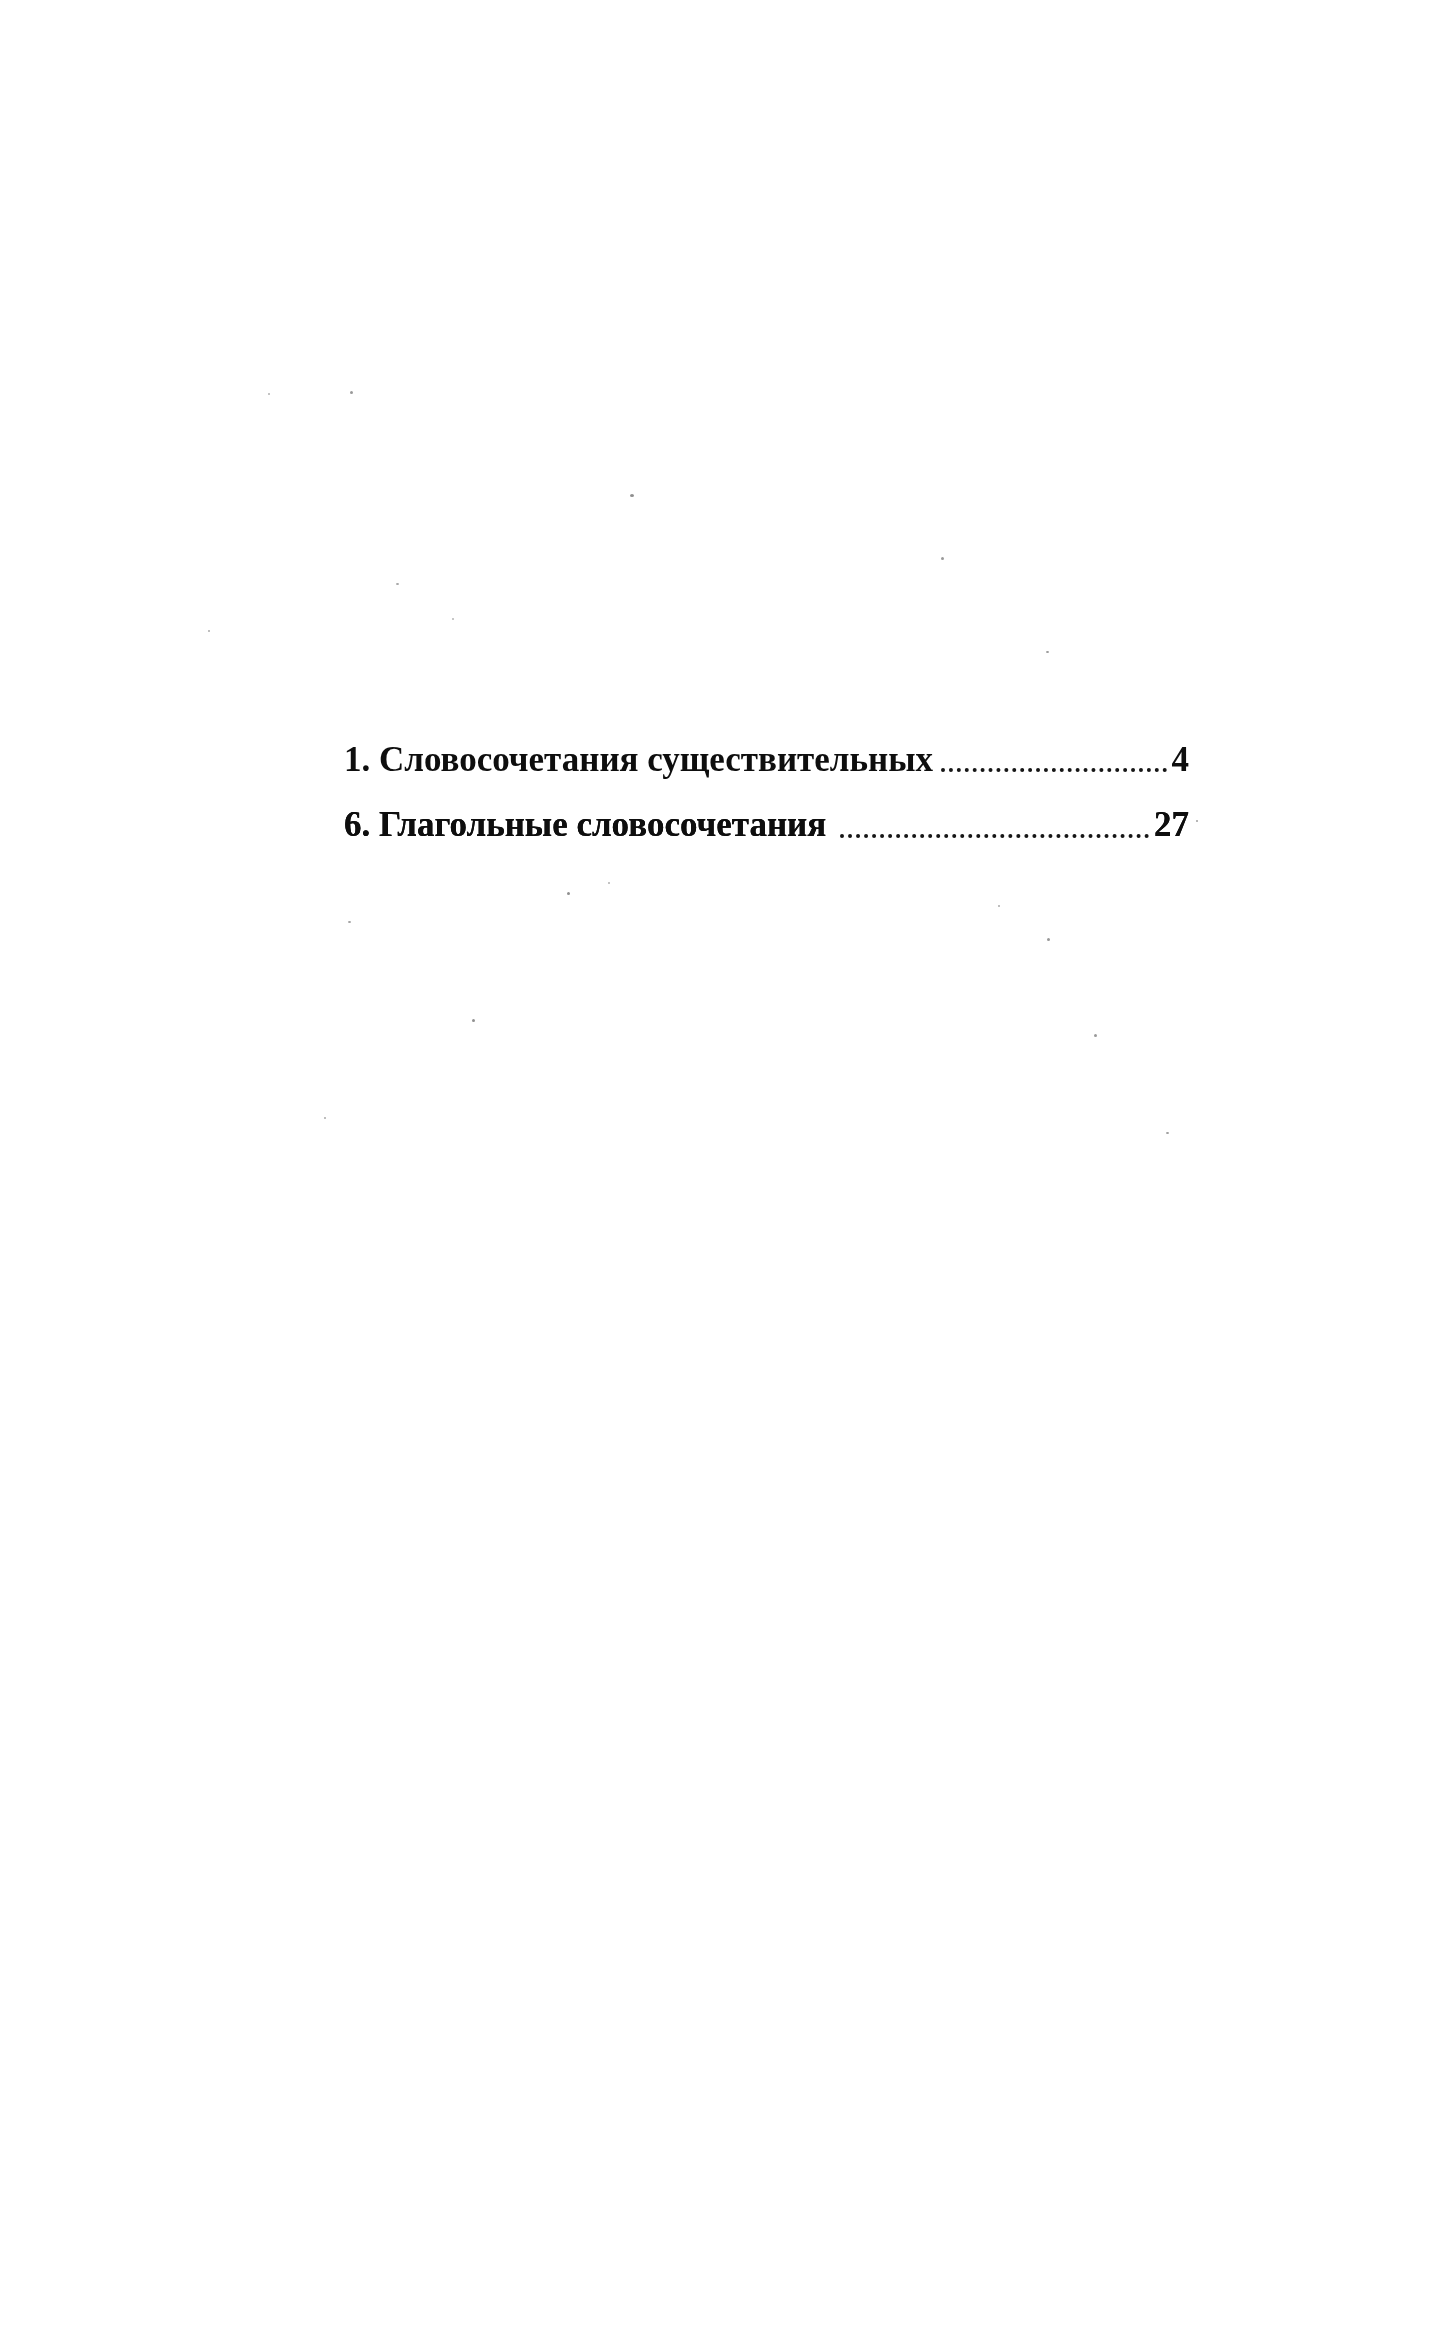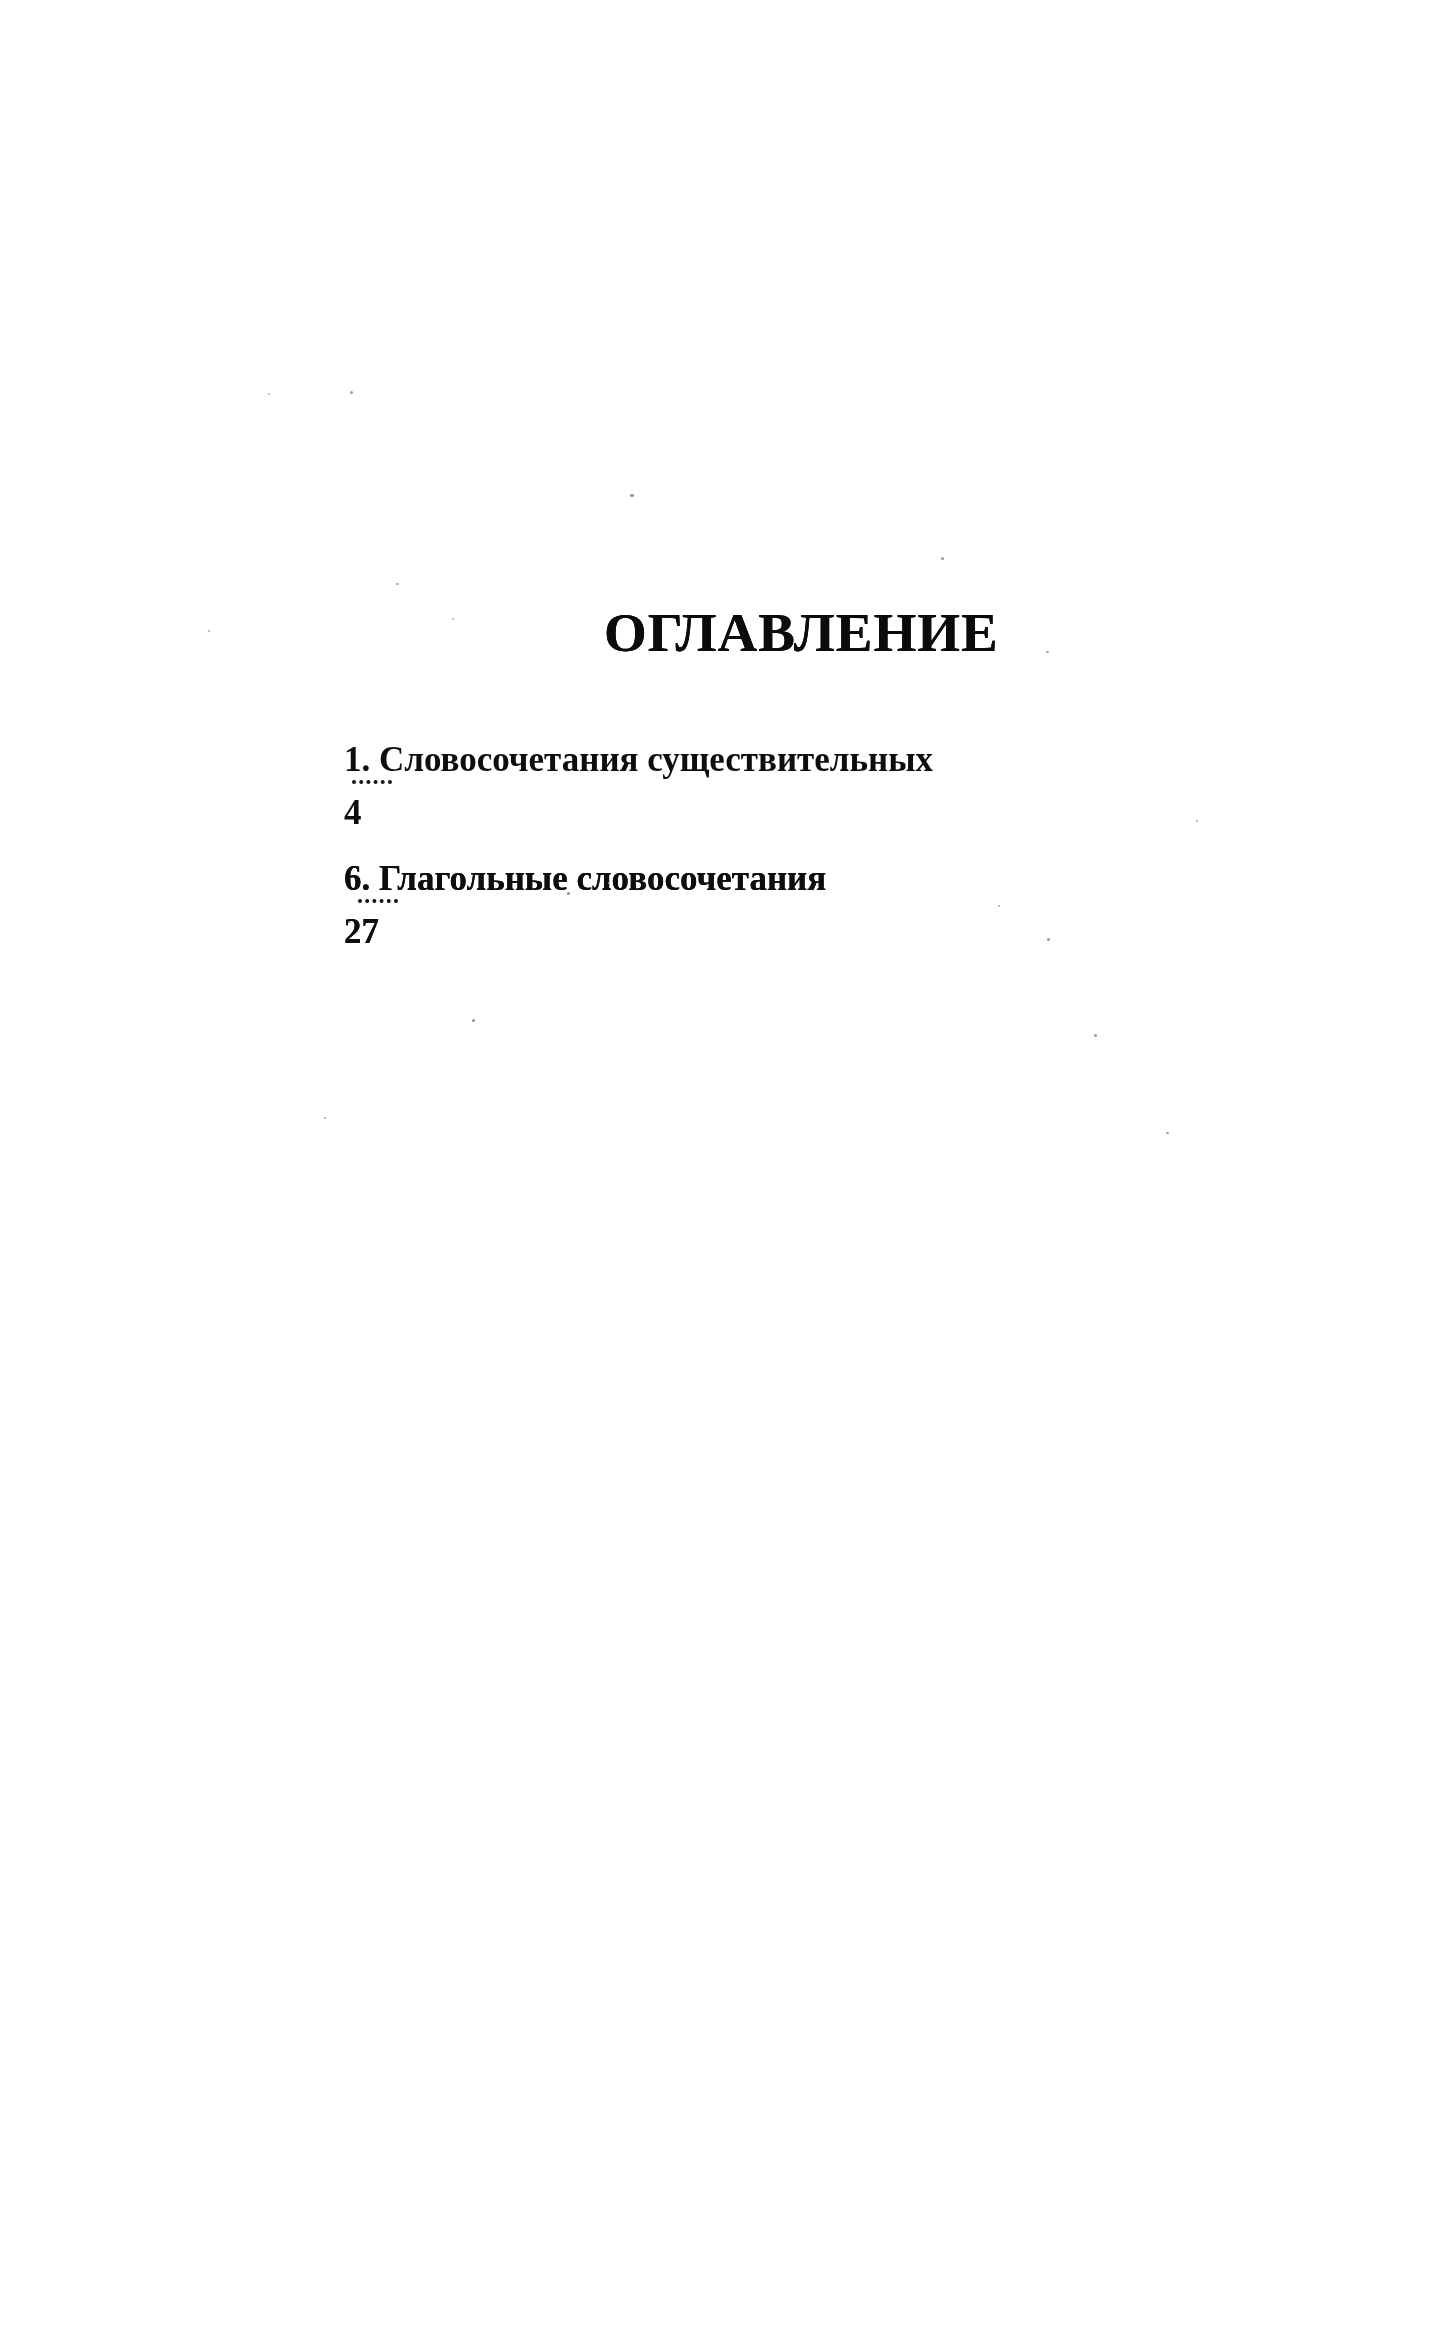--- a/index.html
+++ b/index.html
@@ -31,27 +31,26 @@
     text-shadow: 0 0 0.5px #000;
   }
   .toc {
     position: absolute;
     left: 344px;
     top: 739px;
     width: 845px;
   }
   .toc-row {
     display: flex;
-    align-items: flex-start;
+    align-items: flex-end;
     font-size: 35px;
     font-weight: 600;
     line-height: 1.18;
     margin-bottom: 24px;
     color: #0e0e0e;
-    flex-direction: column;
   }
   .toc-row.heavy {
     font-weight: 700;
     text-shadow: 0 0 0.6px #000;
   }
   .toc-label {
     white-space: nowrap;
   }
   .leader {
     flex: 1 1 auto;
@@ -70,21 +69,20 @@
     position: absolute;
     border-radius: 50%;
     display: block;
   }
 </style>
 </head>
 <body>
 
 <div class="page">
 
-  <h1 class="title">ОГЛАВЛЕНИЕ</h1>
 
   <div class="toc">
 
     <div class="toc-row">
       <span class="toc-label">1. Словосочетания существительных</span>
       <span class="leader"></span>
       <span class="toc-page">4</span>
     </div>
 
     <div class="toc-row heavy">

